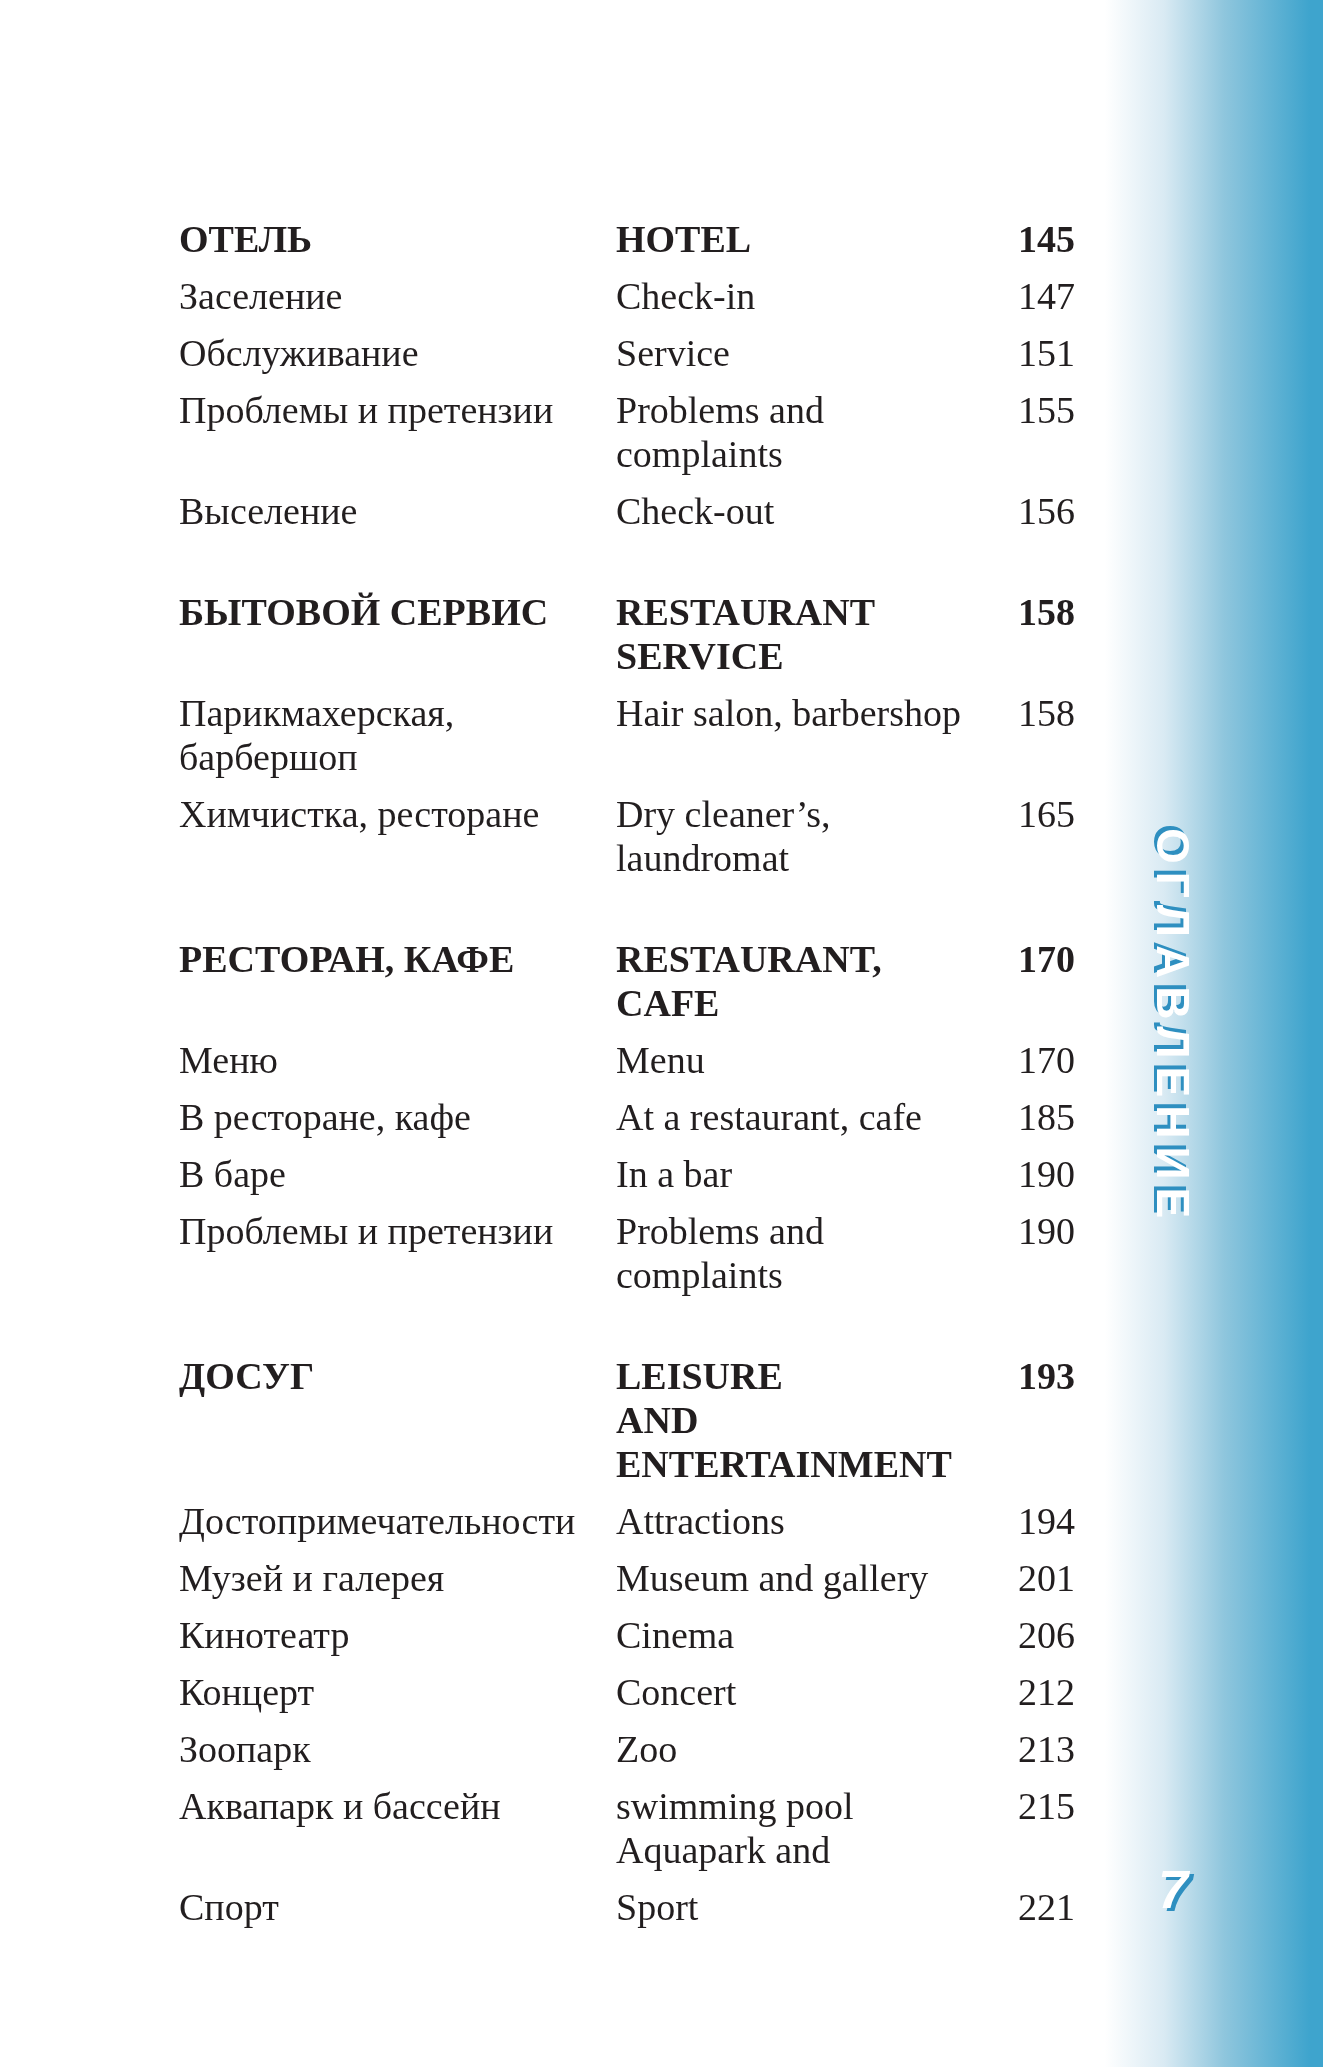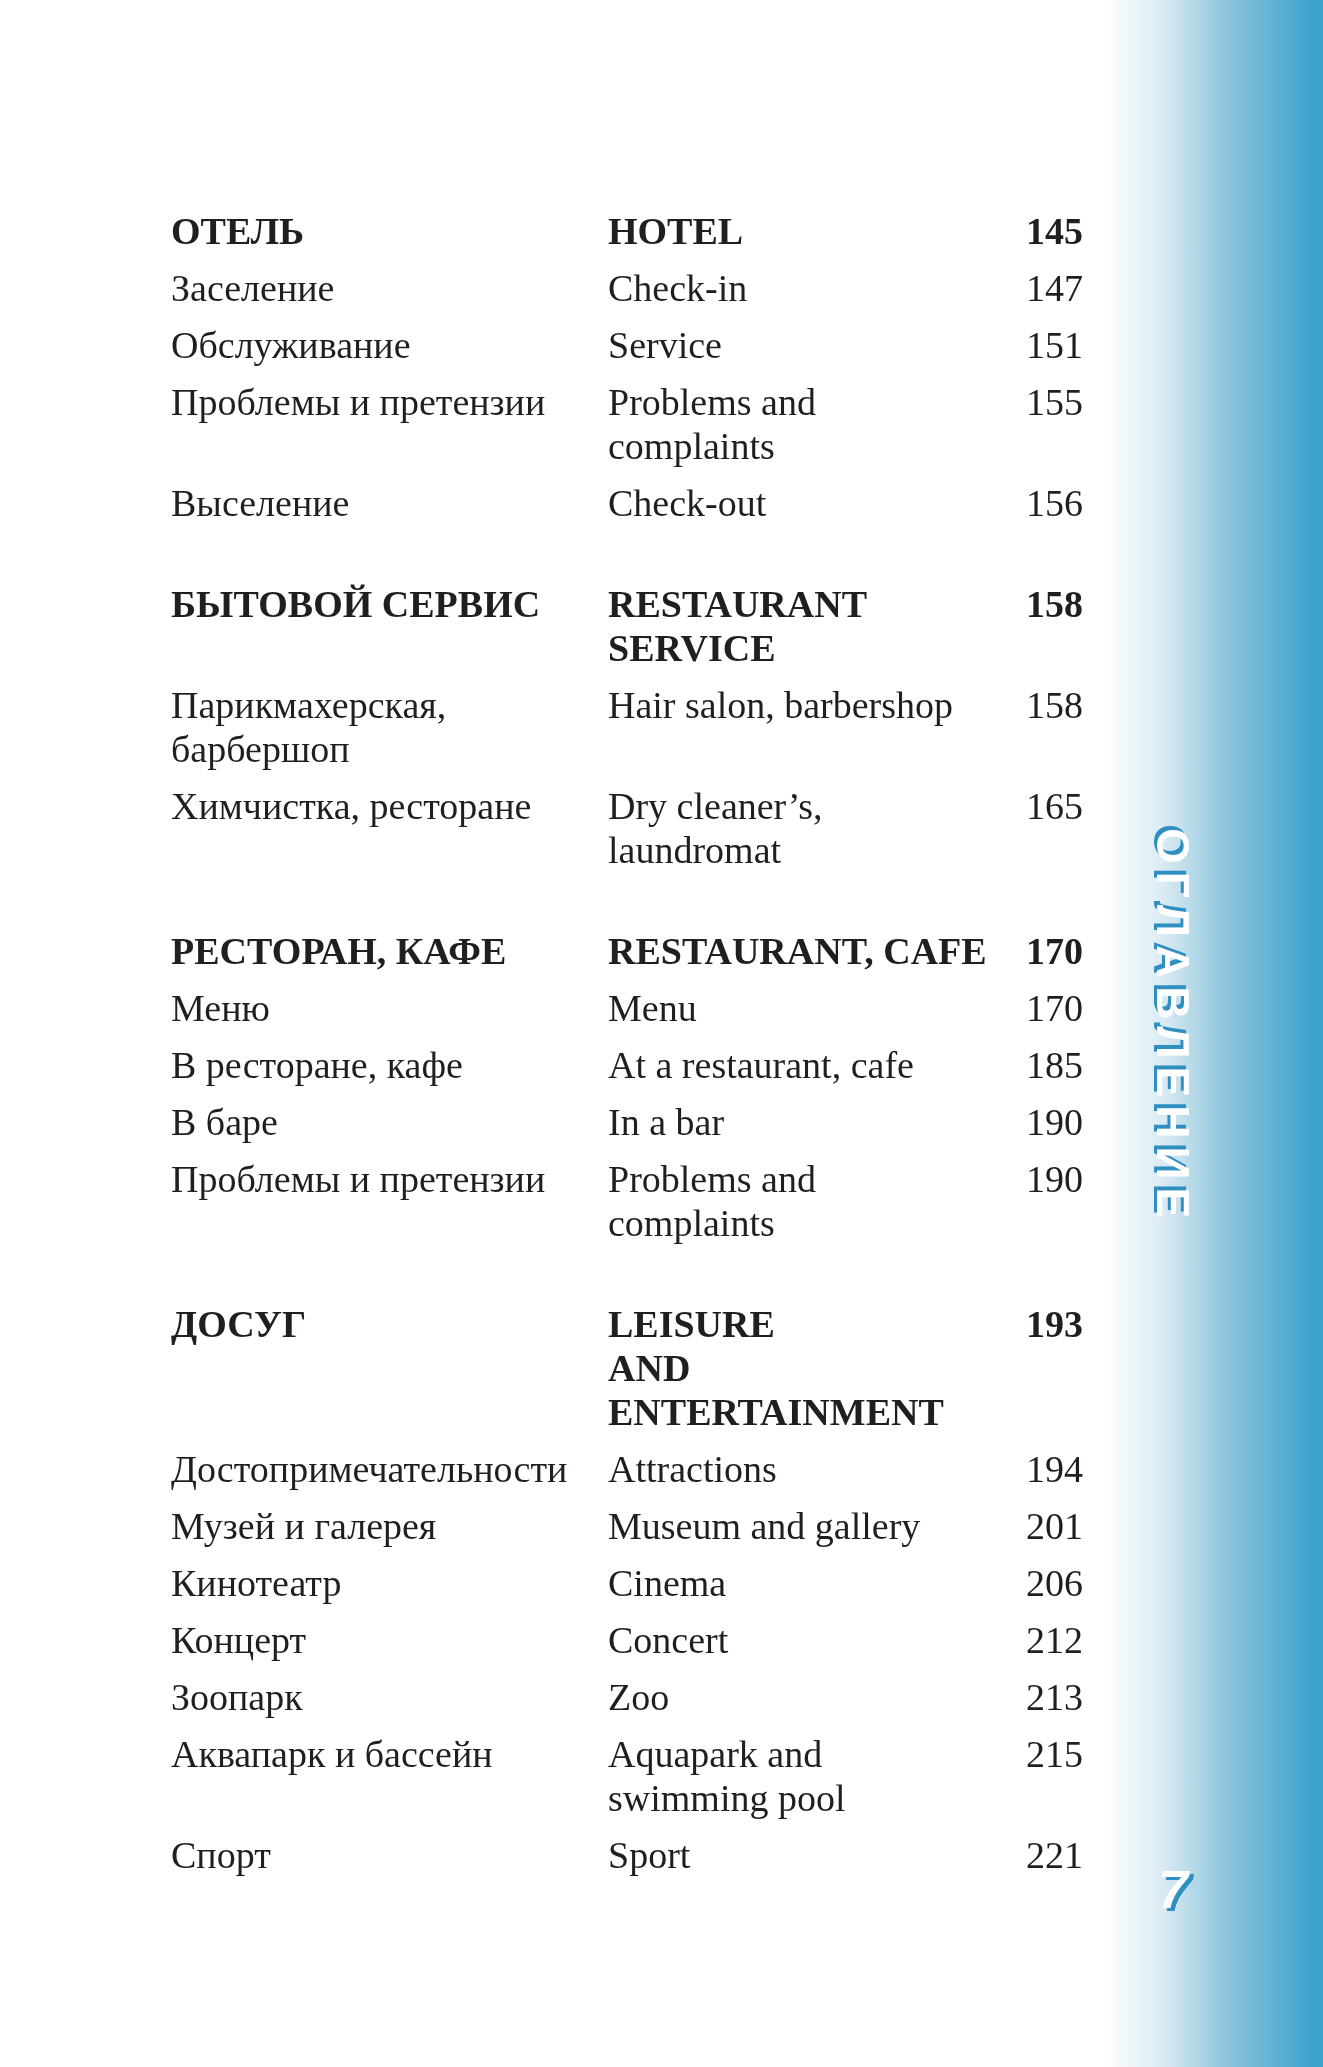--- a/index.html
+++ b/index.html
@@ -27,21 +27,21 @@
     --shadow-blue: #2e8fc0;
     --ink: #221e1f;
   }
   .toc {
     position: absolute;
     left: 167px;
     top: 205px;
     width: 920px;
   }
   .toc-section {
-    margin: 4px;
+    margin: 12px;
     padding: 0;
   }
   .toc-section + .toc-section {
     margin-top: 57px;
   }
   .toc-row {
     display: flex;
     align-items: flex-start;
     font-size: 38px;
     line-height: 44px;
@@ -274,22 +274,22 @@
     <div class="cell-en">
           <div>Zoo</div>
         </div>
     <div class="cell-page">213</div>
   </div>
       <div class="toc-row">
     <div class="cell-ru">
           <div>Аквапарк и бассейн</div>
         </div>
     <div class="cell-en">
+          <div>swimming pool</div>
           <div>Aquapark and</div>
-          <div>swimming pool</div>
         </div>
     <div class="cell-page">215</div>
   </div>
       <div class="toc-row">
     <div class="cell-ru">
           <div>Спорт</div>
         </div>
     <div class="cell-en">
           <div>Sport</div>
         </div>

